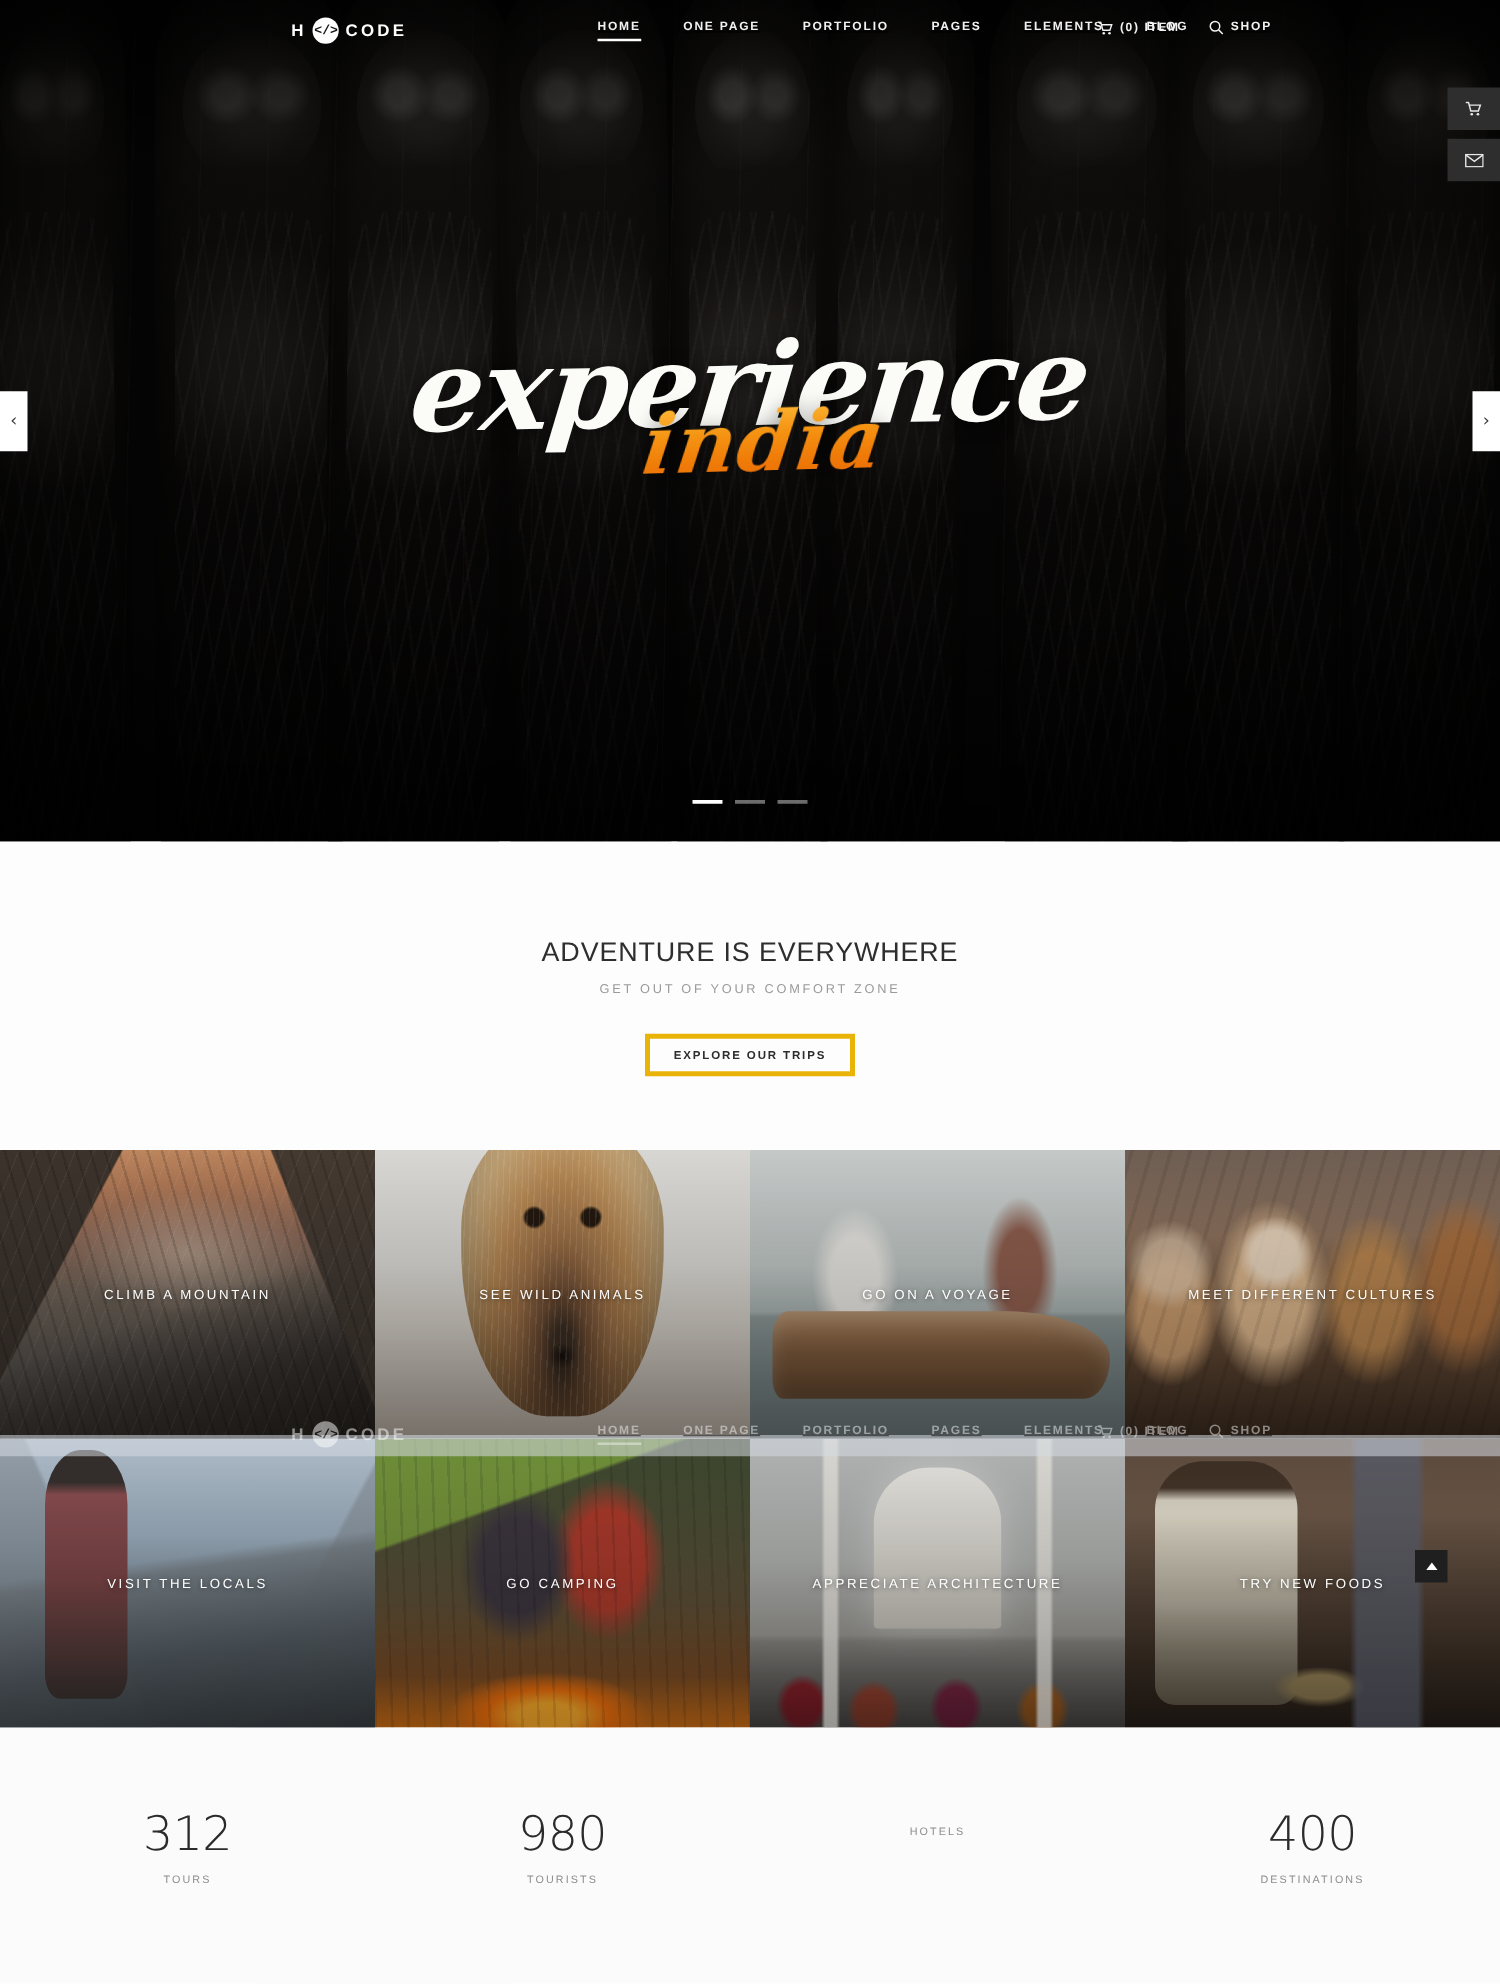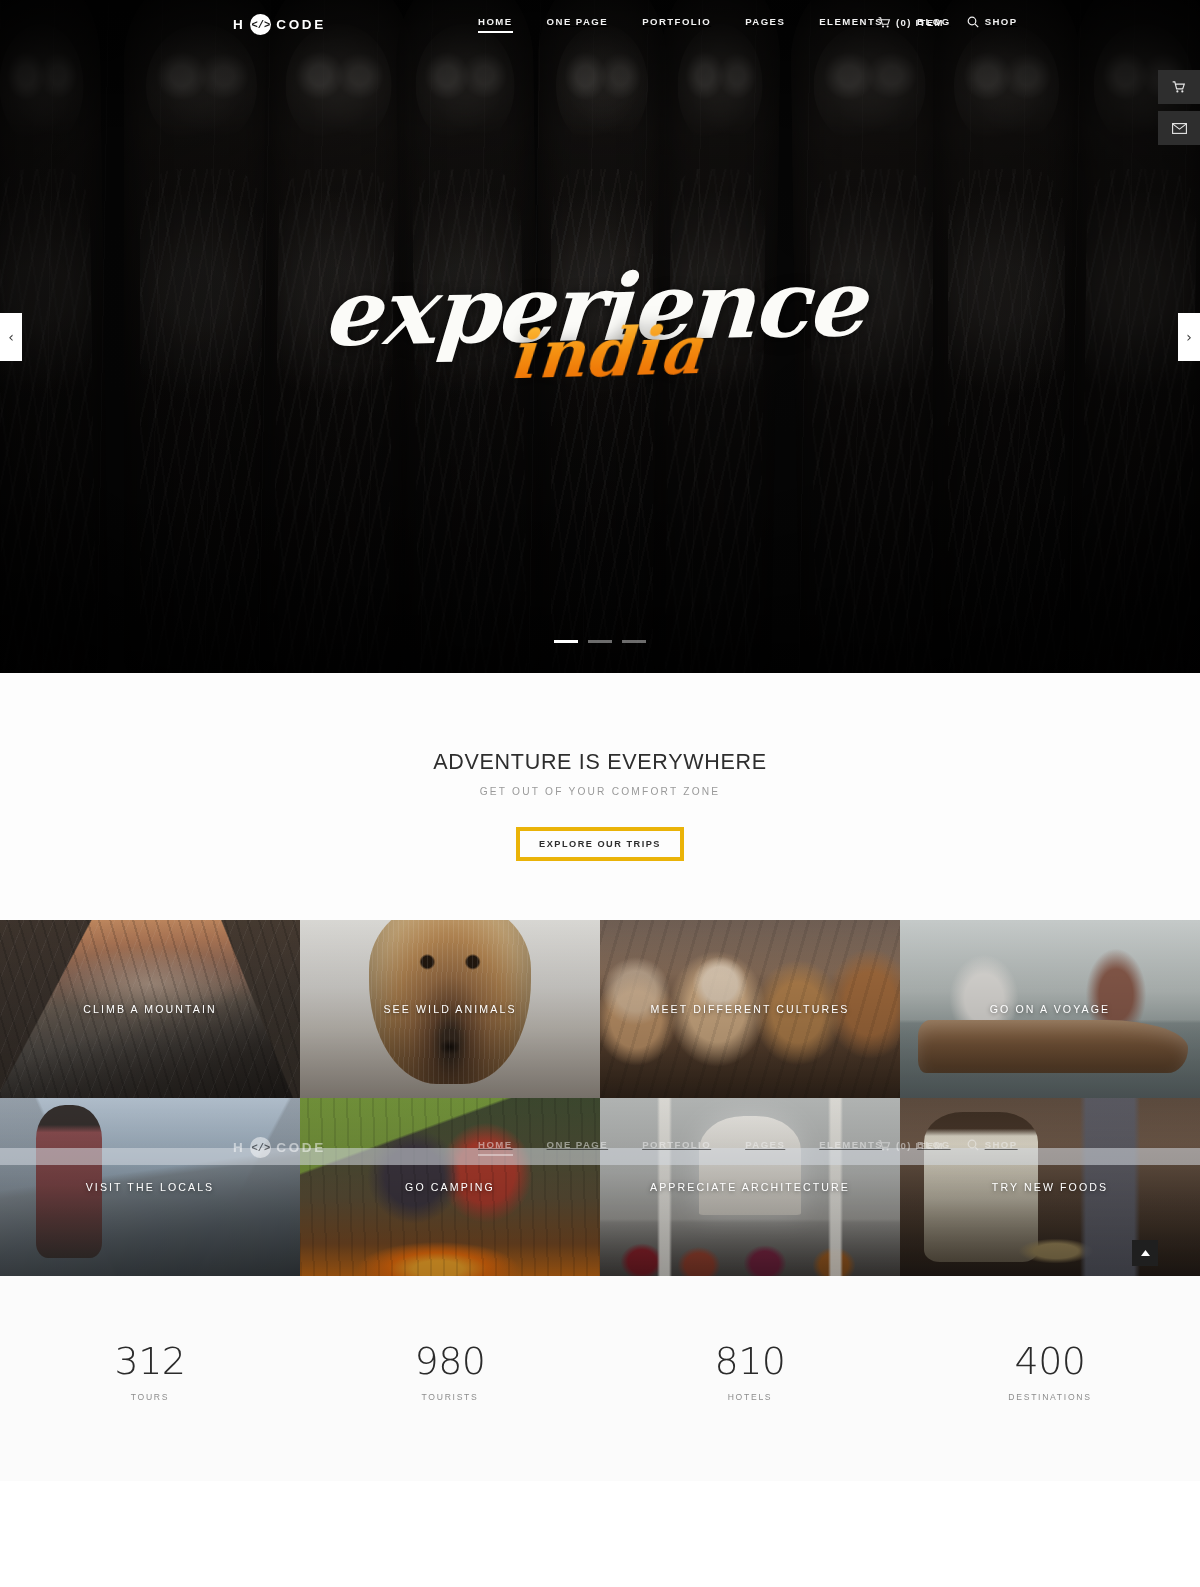--- a/index.html
+++ b/index.html
@@ -220,21 +220,21 @@
     border: 4px solid #eab308; background: transparent;
     color: #2d2d2d; font-size: 9.2px; font-weight: 700;
     letter-spacing: 1.5px;
     padding: 8px 19px; cursor: pointer;
     font-family: "Liberation Sans", sans-serif;
   }
 
   
   .grid {
     position: relative;
-    width: 1200px; height: 356px;
+    width: 1200px; height: 462px;
     display: grid;
     grid-template-columns: repeat(4, 1fr);
     grid-template-rows: repeat(2, 1fr);
   }
   .tile {
     position: relative; overflow: hidden; cursor: pointer;
   }
   .tile .photo { position: absolute; inset: 0; }
   .tile .scrim {
     position: absolute; inset: 0;
@@ -526,28 +526,28 @@
         <div class="photo ph-mountain"></div>
         <div class="scrim"></div>
         <div class="cap">CLIMB A MOUNTAIN</div>
       </div>
       <div class="tile">
         <div class="photo ph-fox"></div>
         <div class="scrim"></div>
         <div class="cap">SEE WILD ANIMALS</div>
       </div>
       <div class="tile">
+        <div class="photo ph-boat"></div>
+        <div class="scrim"></div>
+        <div class="cap">GO ON A VOYAGE</div>
+      </div>
+      <div class="tile">
         <div class="photo ph-monks"></div>
         <div class="scrim"></div>
         <div class="cap">MEET DIFFERENT CULTURES</div>
-      </div>
-      <div class="tile">
-        <div class="photo ph-boat"></div>
-        <div class="scrim"></div>
-        <div class="cap">GO ON A VOYAGE</div>
       </div>
       <div class="tile">
         <div class="photo ph-cyclist"></div>
         <div class="scrim"></div>
         <div class="cap">VISIT THE LOCALS</div>
       </div>
       <div class="tile">
         <div class="photo ph-camp"></div>
         <div class="scrim"></div>
         <div class="cap">GO CAMPING</div>
@@ -611,21 +611,20 @@
   <section class="stats" id="statsRow">
       <div class="stat">
         <div class="stat-num">312</div>
         <div class="stat-label">TOURS</div>
       </div>
       <div class="stat">
         <div class="stat-num">980</div>
         <div class="stat-label">TOURISTS</div>
       </div>
       <div class="stat">
-        <div class="stat-num">810</div>
         <div class="stat-label">HOTELS</div>
       </div>
       <div class="stat">
         <div class="stat-num">400</div>
         <div class="stat-label">DESTINATIONS</div>
       </div>
     </section>
 
 </div>
 

